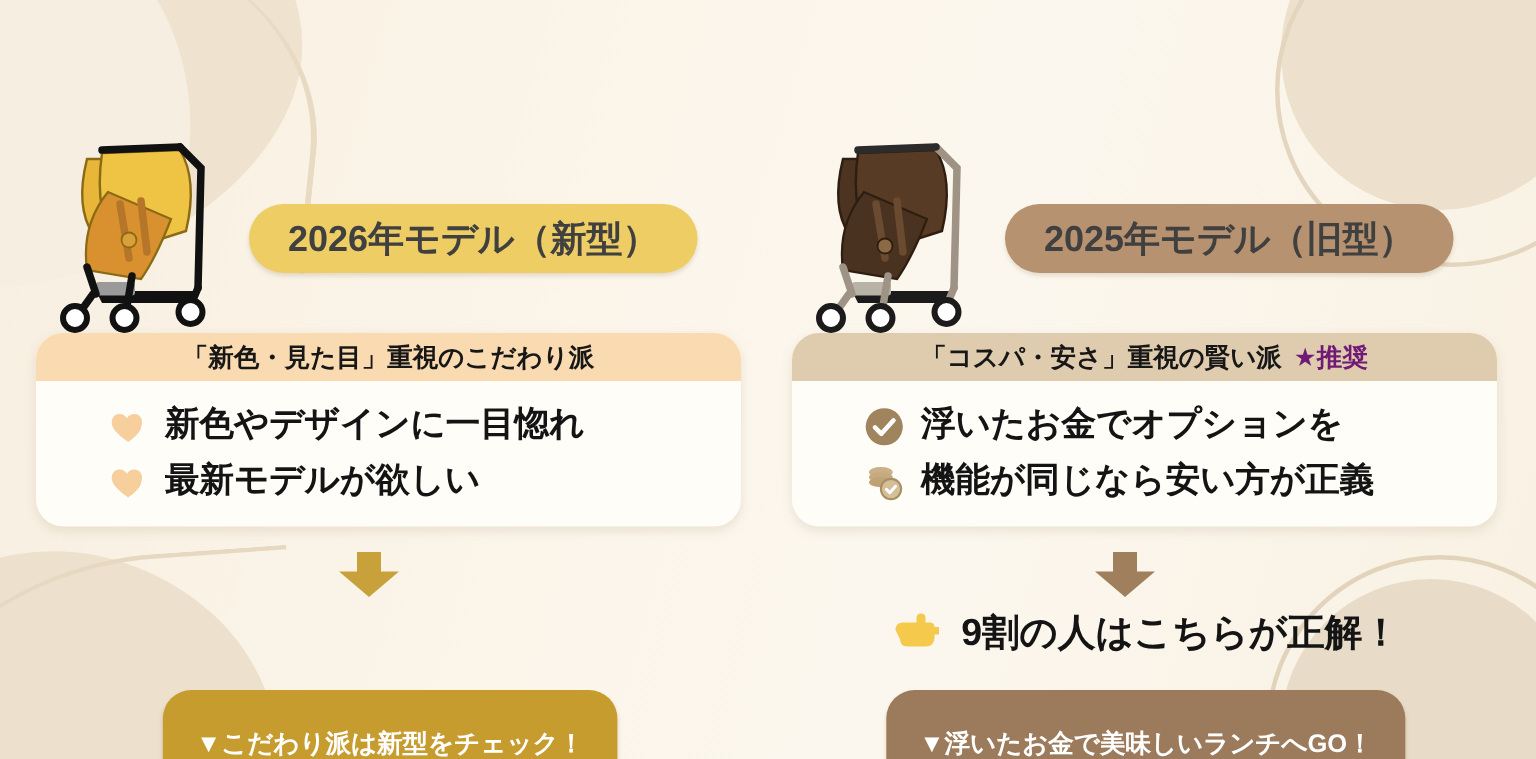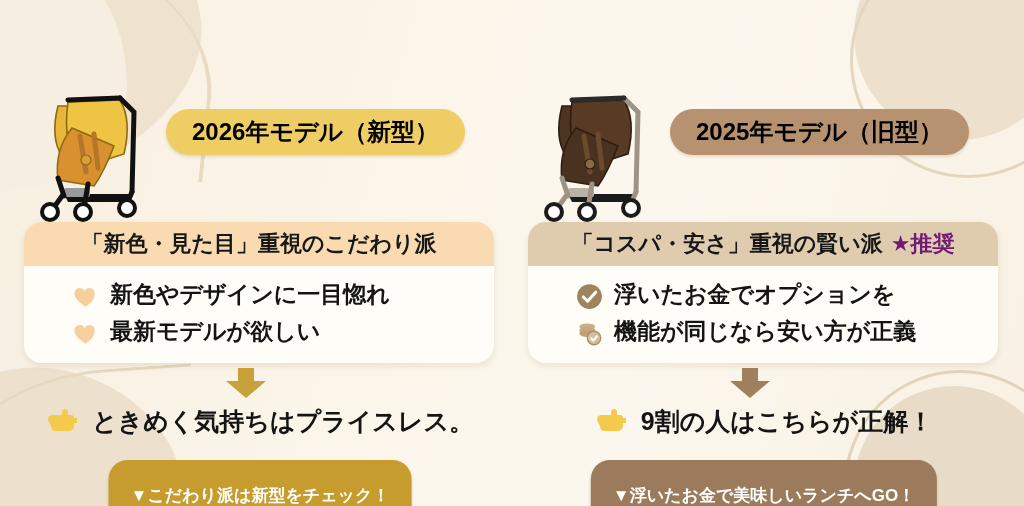--- a/index.html
+++ b/index.html
@@ -112,54 +112,54 @@
 
   .stroller-wrap {
     position: absolute;
     top: 4px; left: 14px;
     width: 132px; height: 146px;
   }
   .stroller-wrap svg { width: 100%; height: 100%; display: block; }
 
   .model-pill {
     position: absolute;
-    top: 37px; left: 152px;
+    top: 64px; left: 152px;
     height: 46px;
     min-width: 288px;
     padding: 0 26px;
     border-radius: 23px;
     display: flex;
     align-items: center;
     justify-content: center;
     font-size: 24px;
     font-weight: bold;
-    color: #000000;
+    color: #404040;
     box-shadow: 0 2px 3px rgba(130,100,60,.18);
     box-sizing: border-box;
     white-space: nowrap;
   }
   .pill-new { background: #EECD64; }
   .pill-old { background: #B69270; }
 
   
   .card {
     position: absolute;
     top: 150px; left: 10px;
     width: 470px;
     border-radius: 18px;
     background: #FFFDF8;
     box-shadow: 0 3px 7px rgba(150,120,80,.16);
     overflow: hidden;
   }
   .card-head {
-    height: 44px;
-    display: flex;
-    align-items: center;
-    justify-content: center;
-    font-size: 22px;
+    height: 32px;
+    display: flex;
+    align-items: center;
+    justify-content: center;
+    font-size: 17px;
     font-weight: bold;
     color: #171717;
     white-space: nowrap;
   }
   .head-left  { background: #FADBB1; }
   .head-right { background: #DFCCAE; }
   .head-right .reco {
     color: #701a75;
     margin-left: 8px;
   }
@@ -301,29 +301,20 @@
 
       </div>
     </div>
 
     <div class="arrow">
       <svg viewBox="0 0 42 30" xmlns="http://www.w3.org/2000/svg">
         <path d="M13 0 H29 V13 H41 L21 30 L1 13 H13 Z" fill="#C9A13A"></path>
       </svg>
     </div>
 
-    <div class="conclusion">
-      <span class="hand-icon">
-        <svg viewBox="0 0 34 28" xmlns="http://www.w3.org/2000/svg">
-          <path d="M2 12 q0-5 5-5 h9 v-3 q0-3 3-3 t3 3 v3 h3 q3 0 3 3 v7 q0 6-6 6 h-12 q-5 0-5-5 z" fill="#F5C94B"></path>
-          <path d="M25 10 h6 v5 h-6 z" fill="#F5C94B"></path>
-        </svg>
-      </span>
-      <span>ときめく気持ちはプライスレス。</span>
-    </div>
 
     <div class="cta cta-gold">▼こだわり派は新型をチェック！</div>
   </div>
 
   <div class="col col-right">
 
     <div class="stroller-wrap">
       <svg viewBox="0 0 132 146" xmlns="http://www.w3.org/2000/svg">
         <g>
           <path d="M36 118 L104 118 L100 126 L40 126 Z" fill="#1b1b1b"></path>

